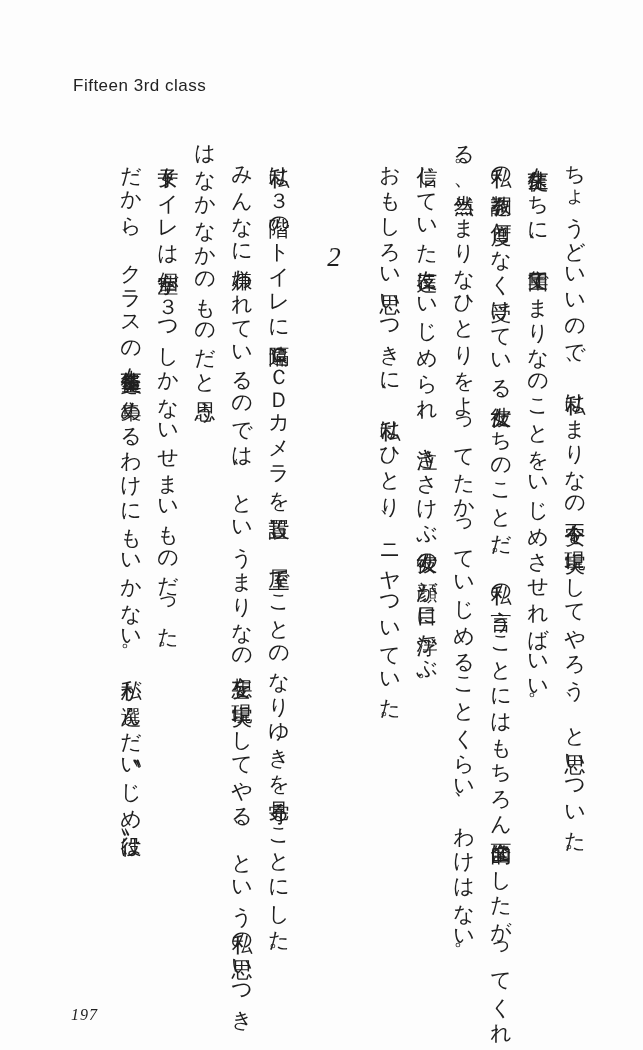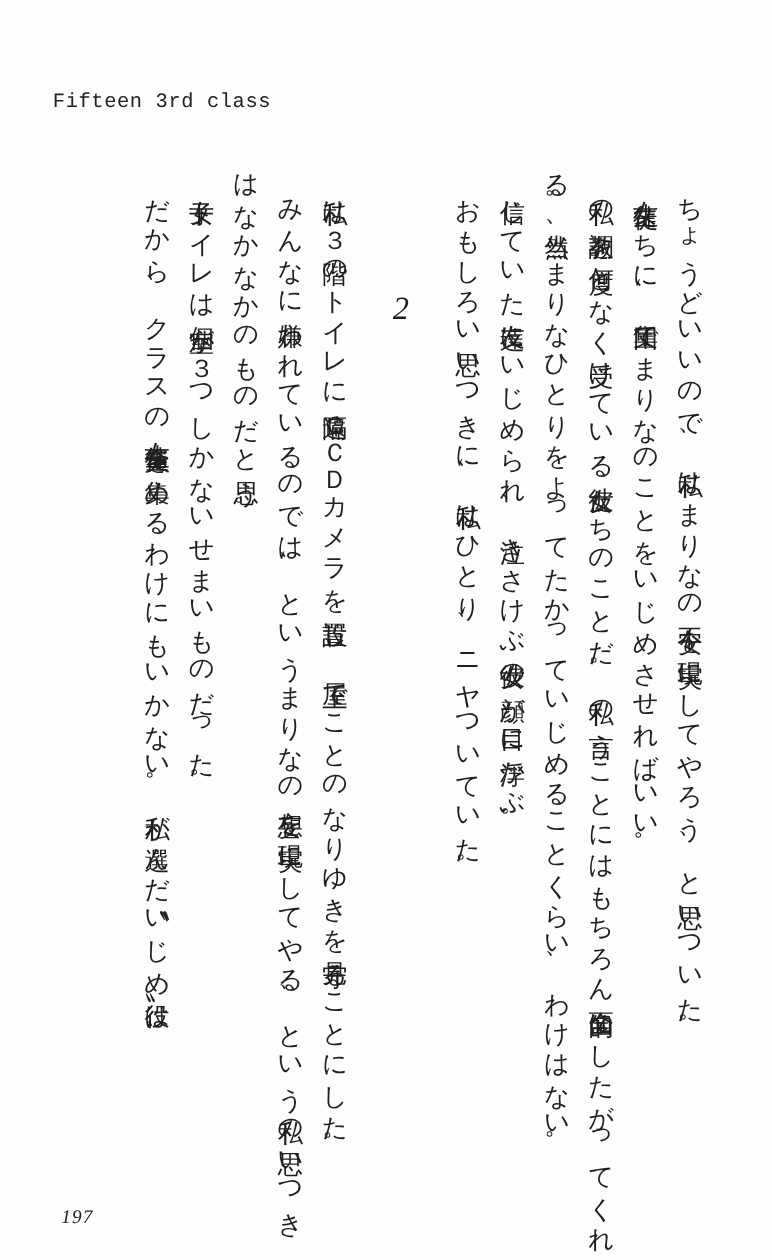--- a/index.html
+++ b/index.html
@@ -11,25 +11,25 @@
     position: relative;
     width: 643px;
     height: 1050px;
     background: #fdfdfd;
     color: #1f1f1f;
     overflow: hidden;
     font-family: "DejaVu Serif", "Liberation Serif", serif;
   }
   .running-header {
     position: absolute;
-    left: 44px;
+    left: 73px;
     top: 76px;
     font-size: 17px;
     letter-spacing: 0.5px;
-    font-family: Liberation Mono, monospace;
+    font-family: Liberation Sans, sans-serif;
     color: #222;
     white-space: nowrap;
   }
   .vertical-body {
     position: absolute;
     top: 130px;
     right: 50px;
     height: 908px;
     writing-mode: vertical-rl;
     -webkit-writing-mode: vertical-rl;
@@ -50,21 +50,21 @@
     line-height: 74px;      
     padding-top: 112px;     
     font-style: italic;
     font-size: 27px;
     letter-spacing: 0;
     text-indent: 0;
     font-family: "Liberation Serif", "DejaVu Serif", serif;
   }
   .page-number {
     position: absolute;
-    left: 51px;
+    left: 71px;
     top: 1006px;
     font-size: 16px;
     font-style: italic;
     letter-spacing: 1px;
     font-family: "Liberation Serif", "DejaVu Serif", serif;
     color: #222;
   }
 </style>
 </head>
 <body>

